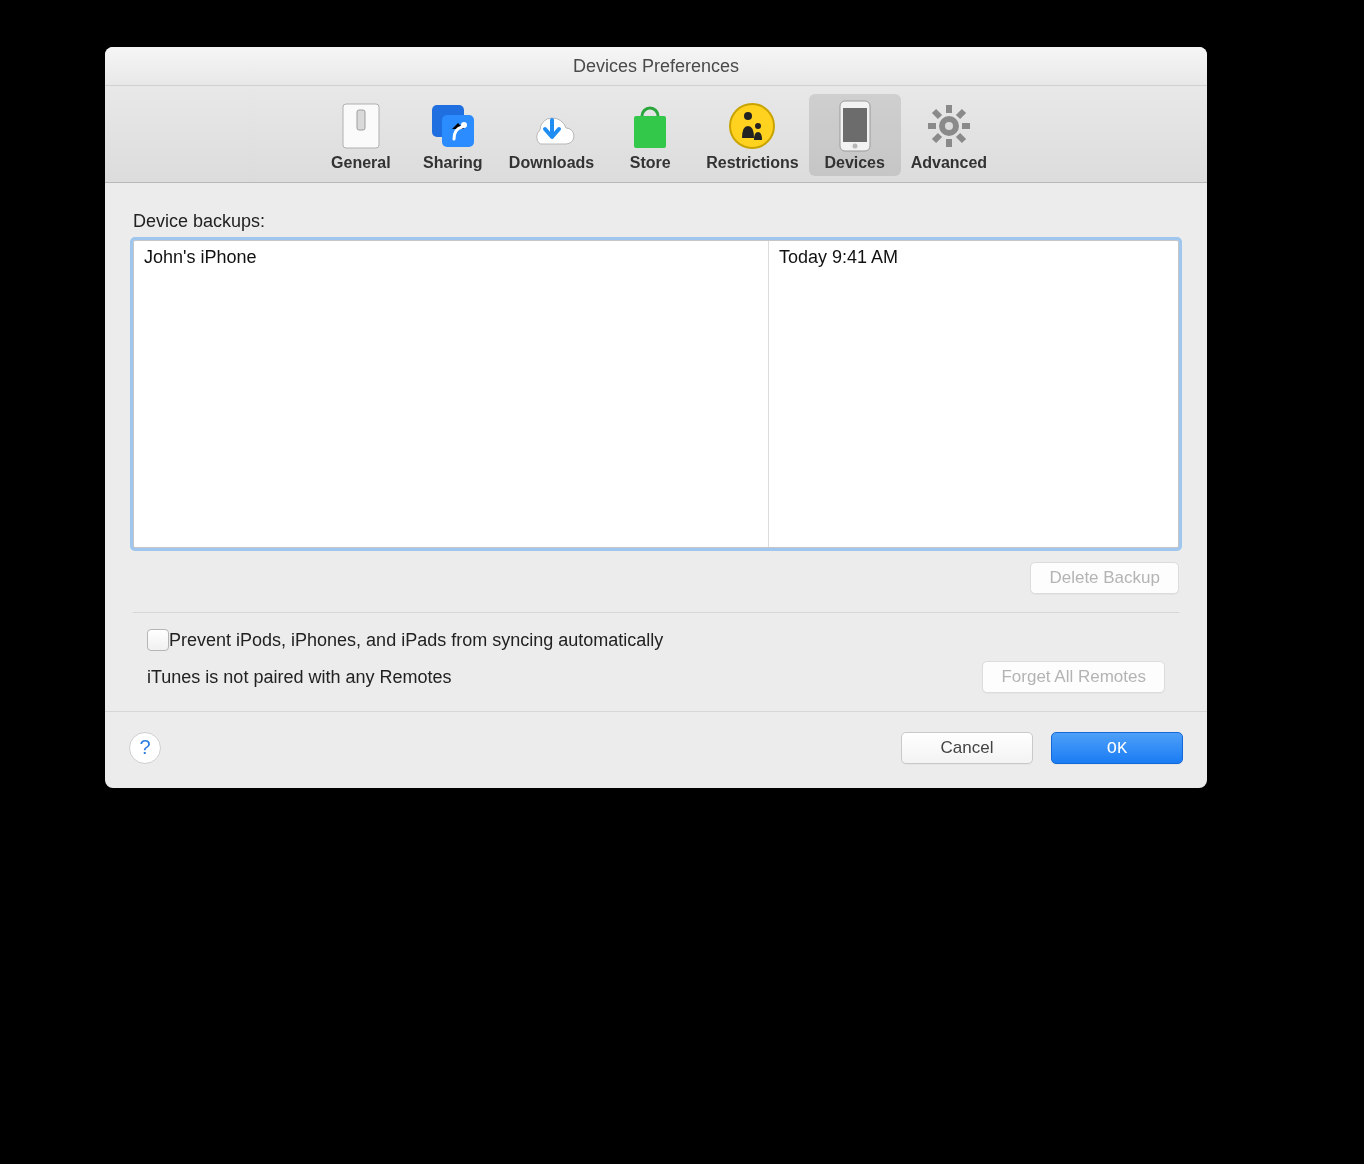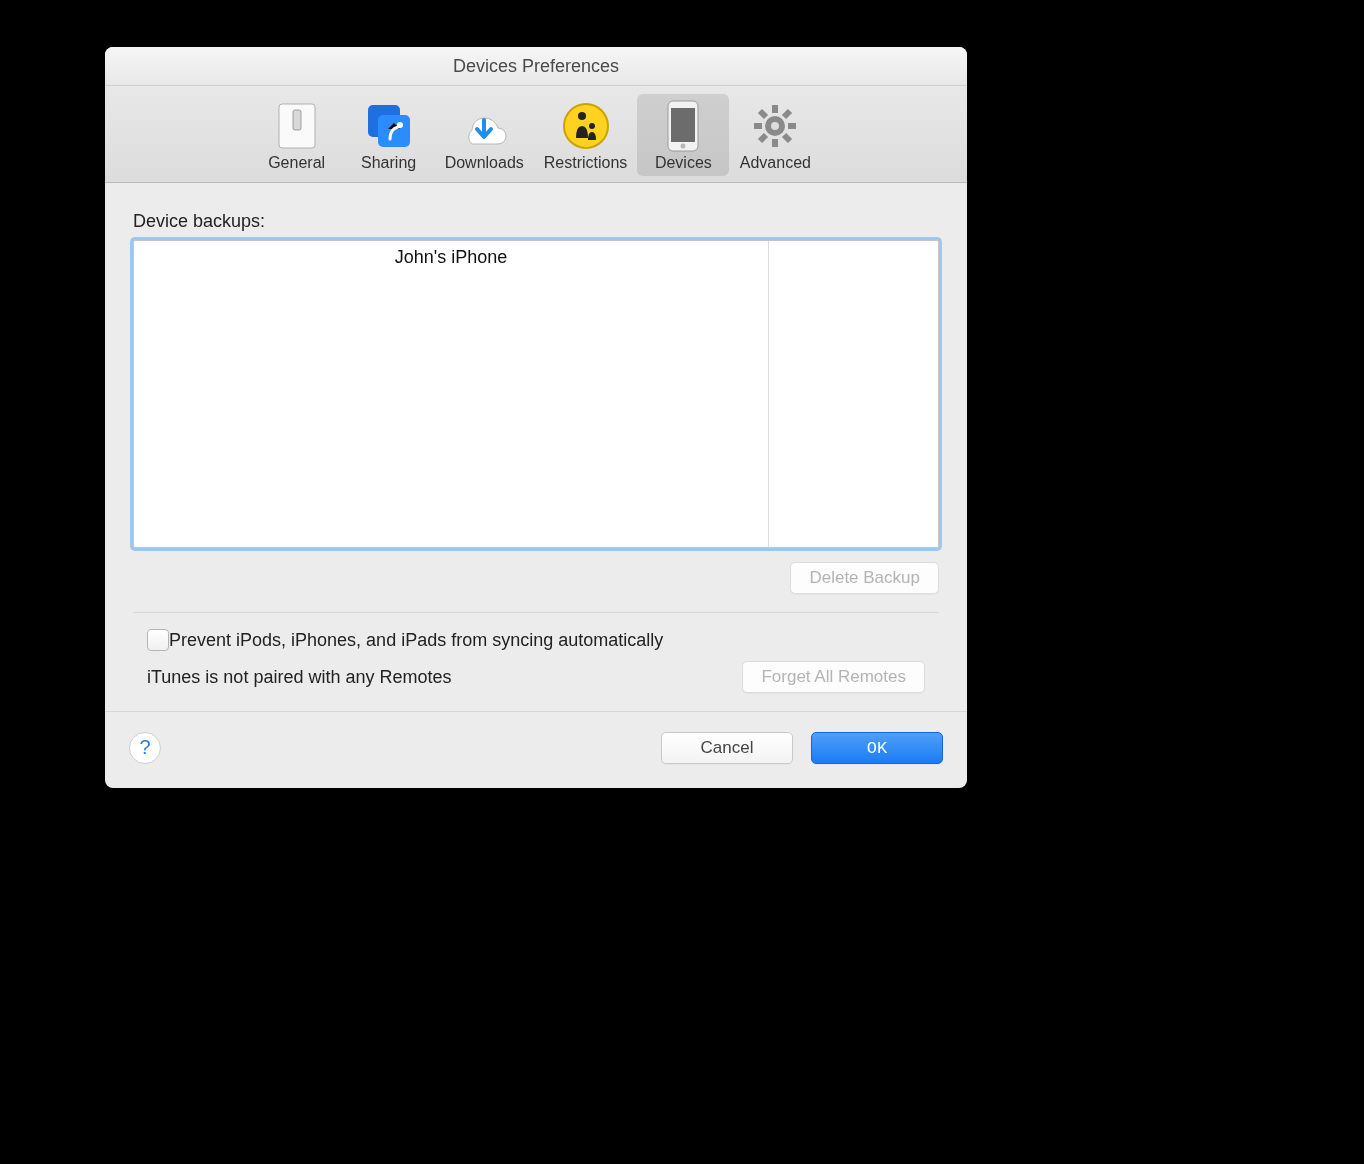--- a/index.html
+++ b/index.html
@@ -8,21 +8,21 @@
     width: 1364px;
     height: 1164px;
     background: #000;
     font-family: -apple-system, "Helvetica Neue", Helvetica, Arial, sans-serif;
     -webkit-font-smoothing: antialiased;
   }
   .window {
     position: absolute;
     left: 105px;
     top: 47px;
-    width: 862px;
+    width: 1102px;
     background: #ececec;
     border-radius: 8px;
     box-shadow: 0 30px 60px rgba(0,0,0,0.55), 0 0 0 1px rgba(0,0,0,0.12);
     overflow: hidden;
   }
   .titlebar {
     height: 38px;
     display: flex;
     align-items: center;
     justify-content: center;
@@ -32,20 +32,21 @@
     color: #4a4a4a;
   }
   .toolbar {
     display: flex;
     justify-content: center;
     align-items: flex-end;
     gap: 0;
     padding: 8px 0 6px 0;
     background: linear-gradient(#e8e8e8, #dcdcdc);
     border-bottom: 1px solid #b8b8b8;
+    font-weight: bold;
   }
   .tab {
     display: flex;
     flex-direction: column;
     align-items: center;
     padding: 6px 10px 4px 10px;
     border-radius: 6px;
     cursor: default;
     min-width: 72px;
   }
@@ -83,21 +84,20 @@
   .backup-row {
     display: flex;
     height: 100%;
   }
   .col-name {
     flex: 0 0 614px;
     border-right: 1px solid #dcdcdc;
     padding: 6px 10px;
     font-size: 18px;
     color: #111;
-    text-align: center;
   }
   .col-date {
     flex: 1;
     padding: 6px 10px;
     font-size: 18px;
     color: #111;
   }
   .below-list {
     display: flex;
     justify-content: flex-end;
@@ -218,20 +218,29 @@
     <div class="tab">
       <div class="icon-slot">
         <svg width="52" height="48" viewBox="0 0 52 48">
           <path d="M14 28 a12 12 0 0 1 12 -12 a14 14 0 0 1 14 10 a8 8 0 0 1 0 16 h-26 a9 9 0 0 1 0 -14" fill="#fff" stroke="#b8b8b8"></path>
           <path d="M26 18 v16 M19 27 l7 8 l7 -8" stroke="#1f8df2" stroke-width="4" fill="none" stroke-linecap="round" stroke-linejoin="round"></path>
         </svg>
       </div>
       <span class="tab-label">Downloads</span>
     </div>
 
+    <div class="tab">
+      <div class="icon-slot">
+        <svg width="40" height="48" viewBox="0 0 40 48">
+          <rect x="4" y="14" width="32" height="32" rx="2" fill="#34c84a"></rect>
+          <path d="M12 14 a8 8 0 0 1 16 0" stroke="#2aa63c" stroke-width="3" fill="none"></path>
+        </svg>
+      </div>
+      <span class="tab-label">Store</span>
+    </div>
 
     <div class="tab">
       <div class="icon-slot">
         <svg width="48" height="48" viewBox="0 0 48 48">
           <circle cx="24" cy="24" r="22" fill="#ffd21f" stroke="#c9a400" stroke-width="2"></circle>
           <circle cx="20" cy="14" r="4" fill="#222"></circle>
           <path d="M14 36 q0 -12 6 -12 q6 0 6 12 z" fill="#222"></path>
           <circle cx="30" cy="24" r="3" fill="#222"></circle>
           <path d="M26 38 q0 -8 4 -8 q4 0 4 8 z" fill="#222"></path>
         </svg>
@@ -274,20 +283,21 @@
 
   </div>
 
   <div class="content">
 
     <div class="section-label">Device backups:</div>
 
     <div class="backup-list">
       <div class="backup-row">
         <div class="col-name">John's iPhone</div>
+        <div class="col-date">Today 9:41 AM</div>
       </div>
     </div>
 
     <div class="below-list">
       <button class="mac-btn disabled">Delete Backup</button>
     </div>
 
     <hr class="hr">
 
     <div class="options">

